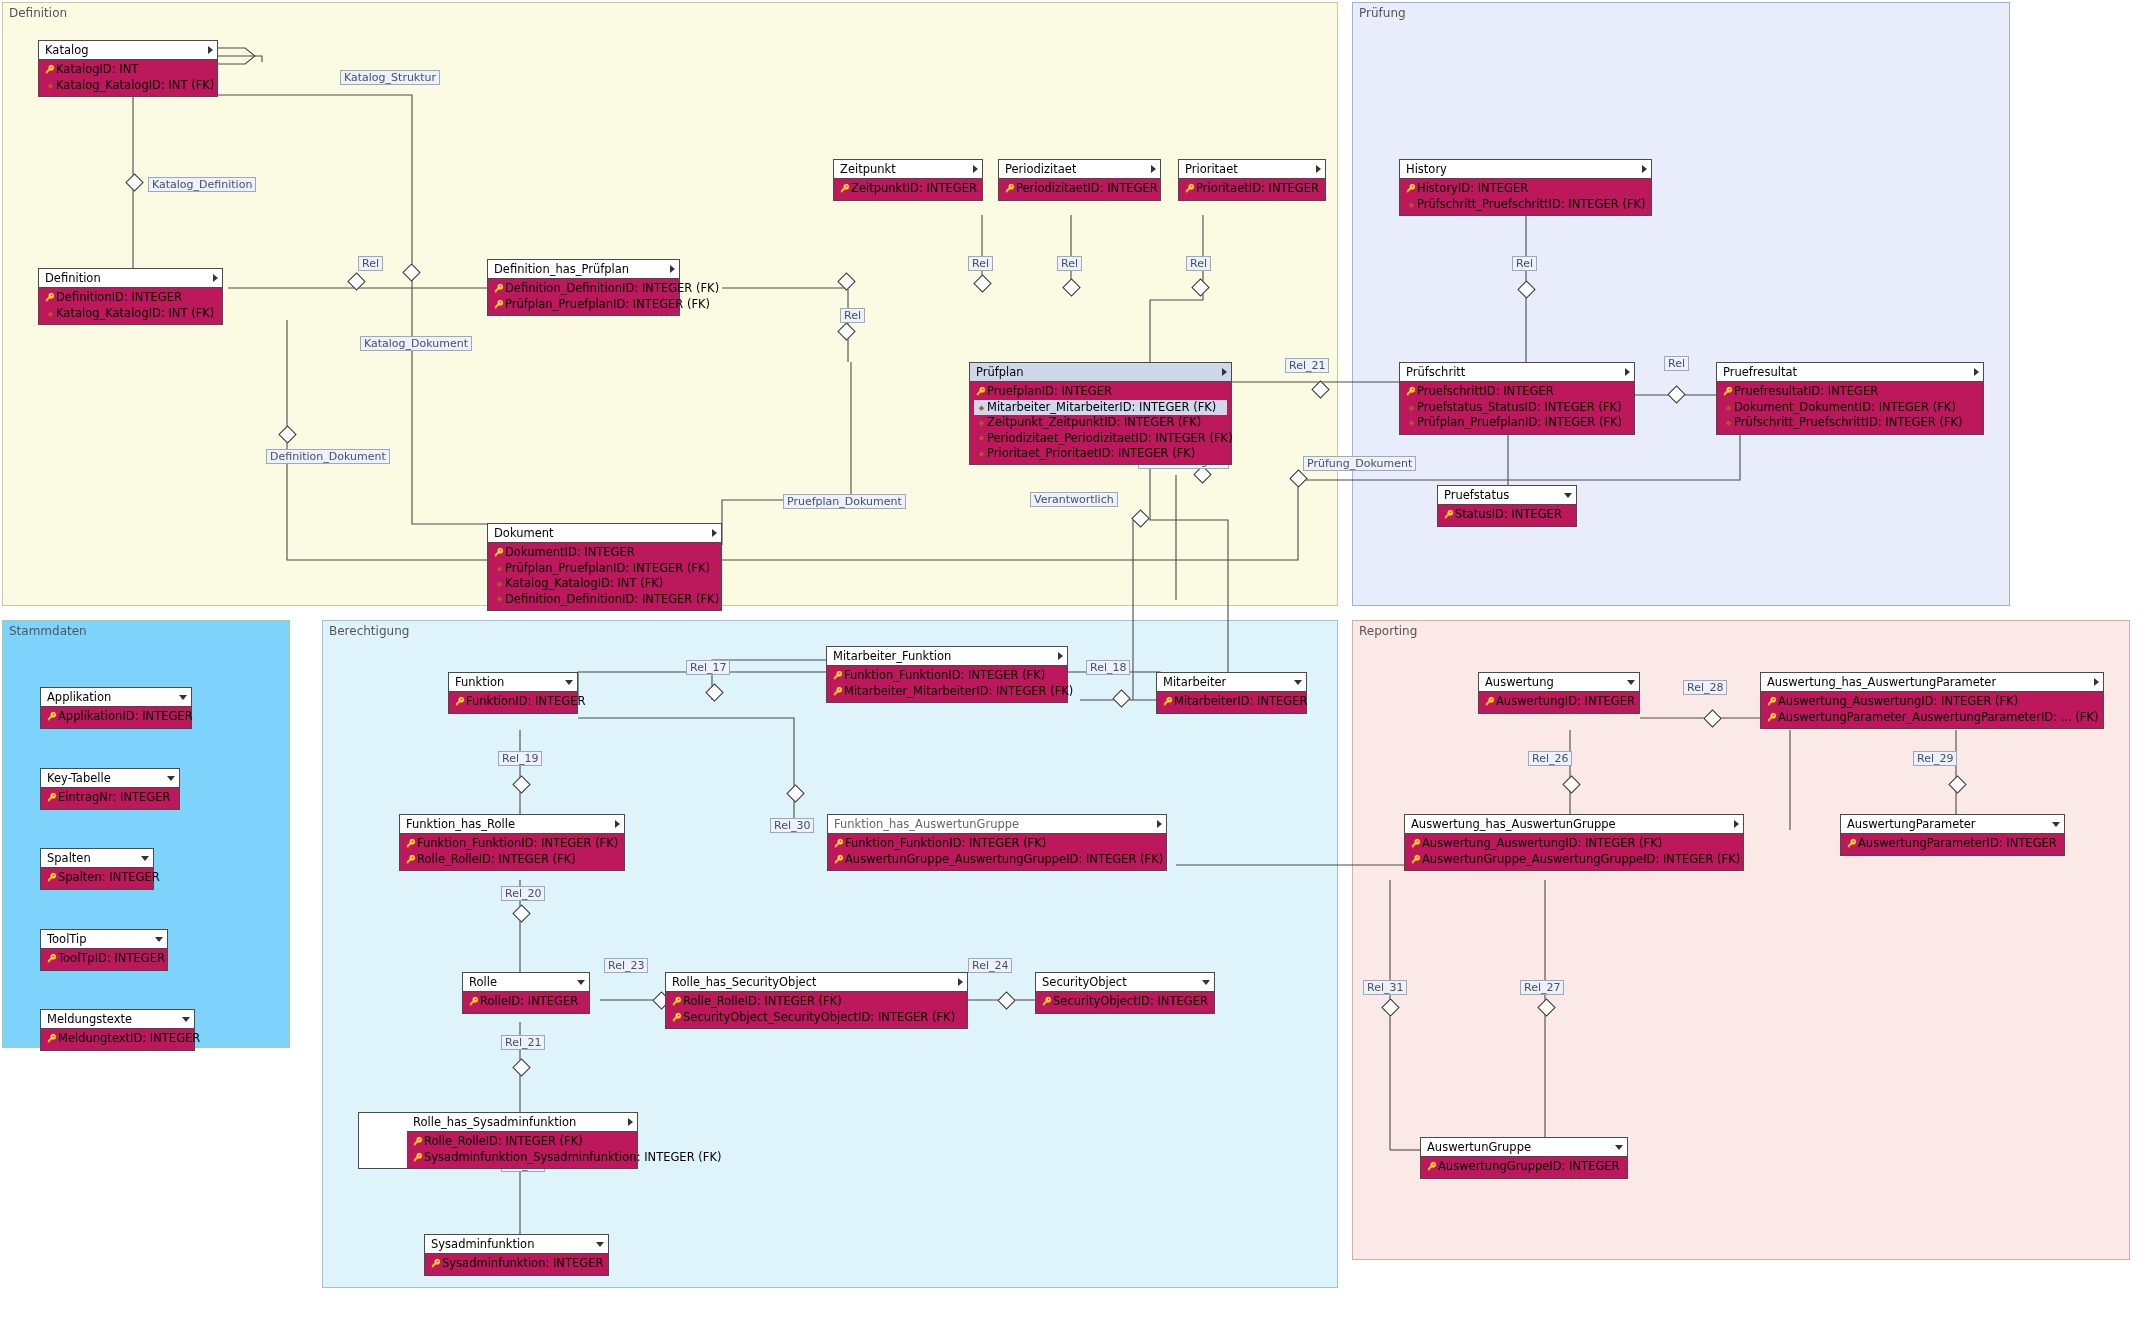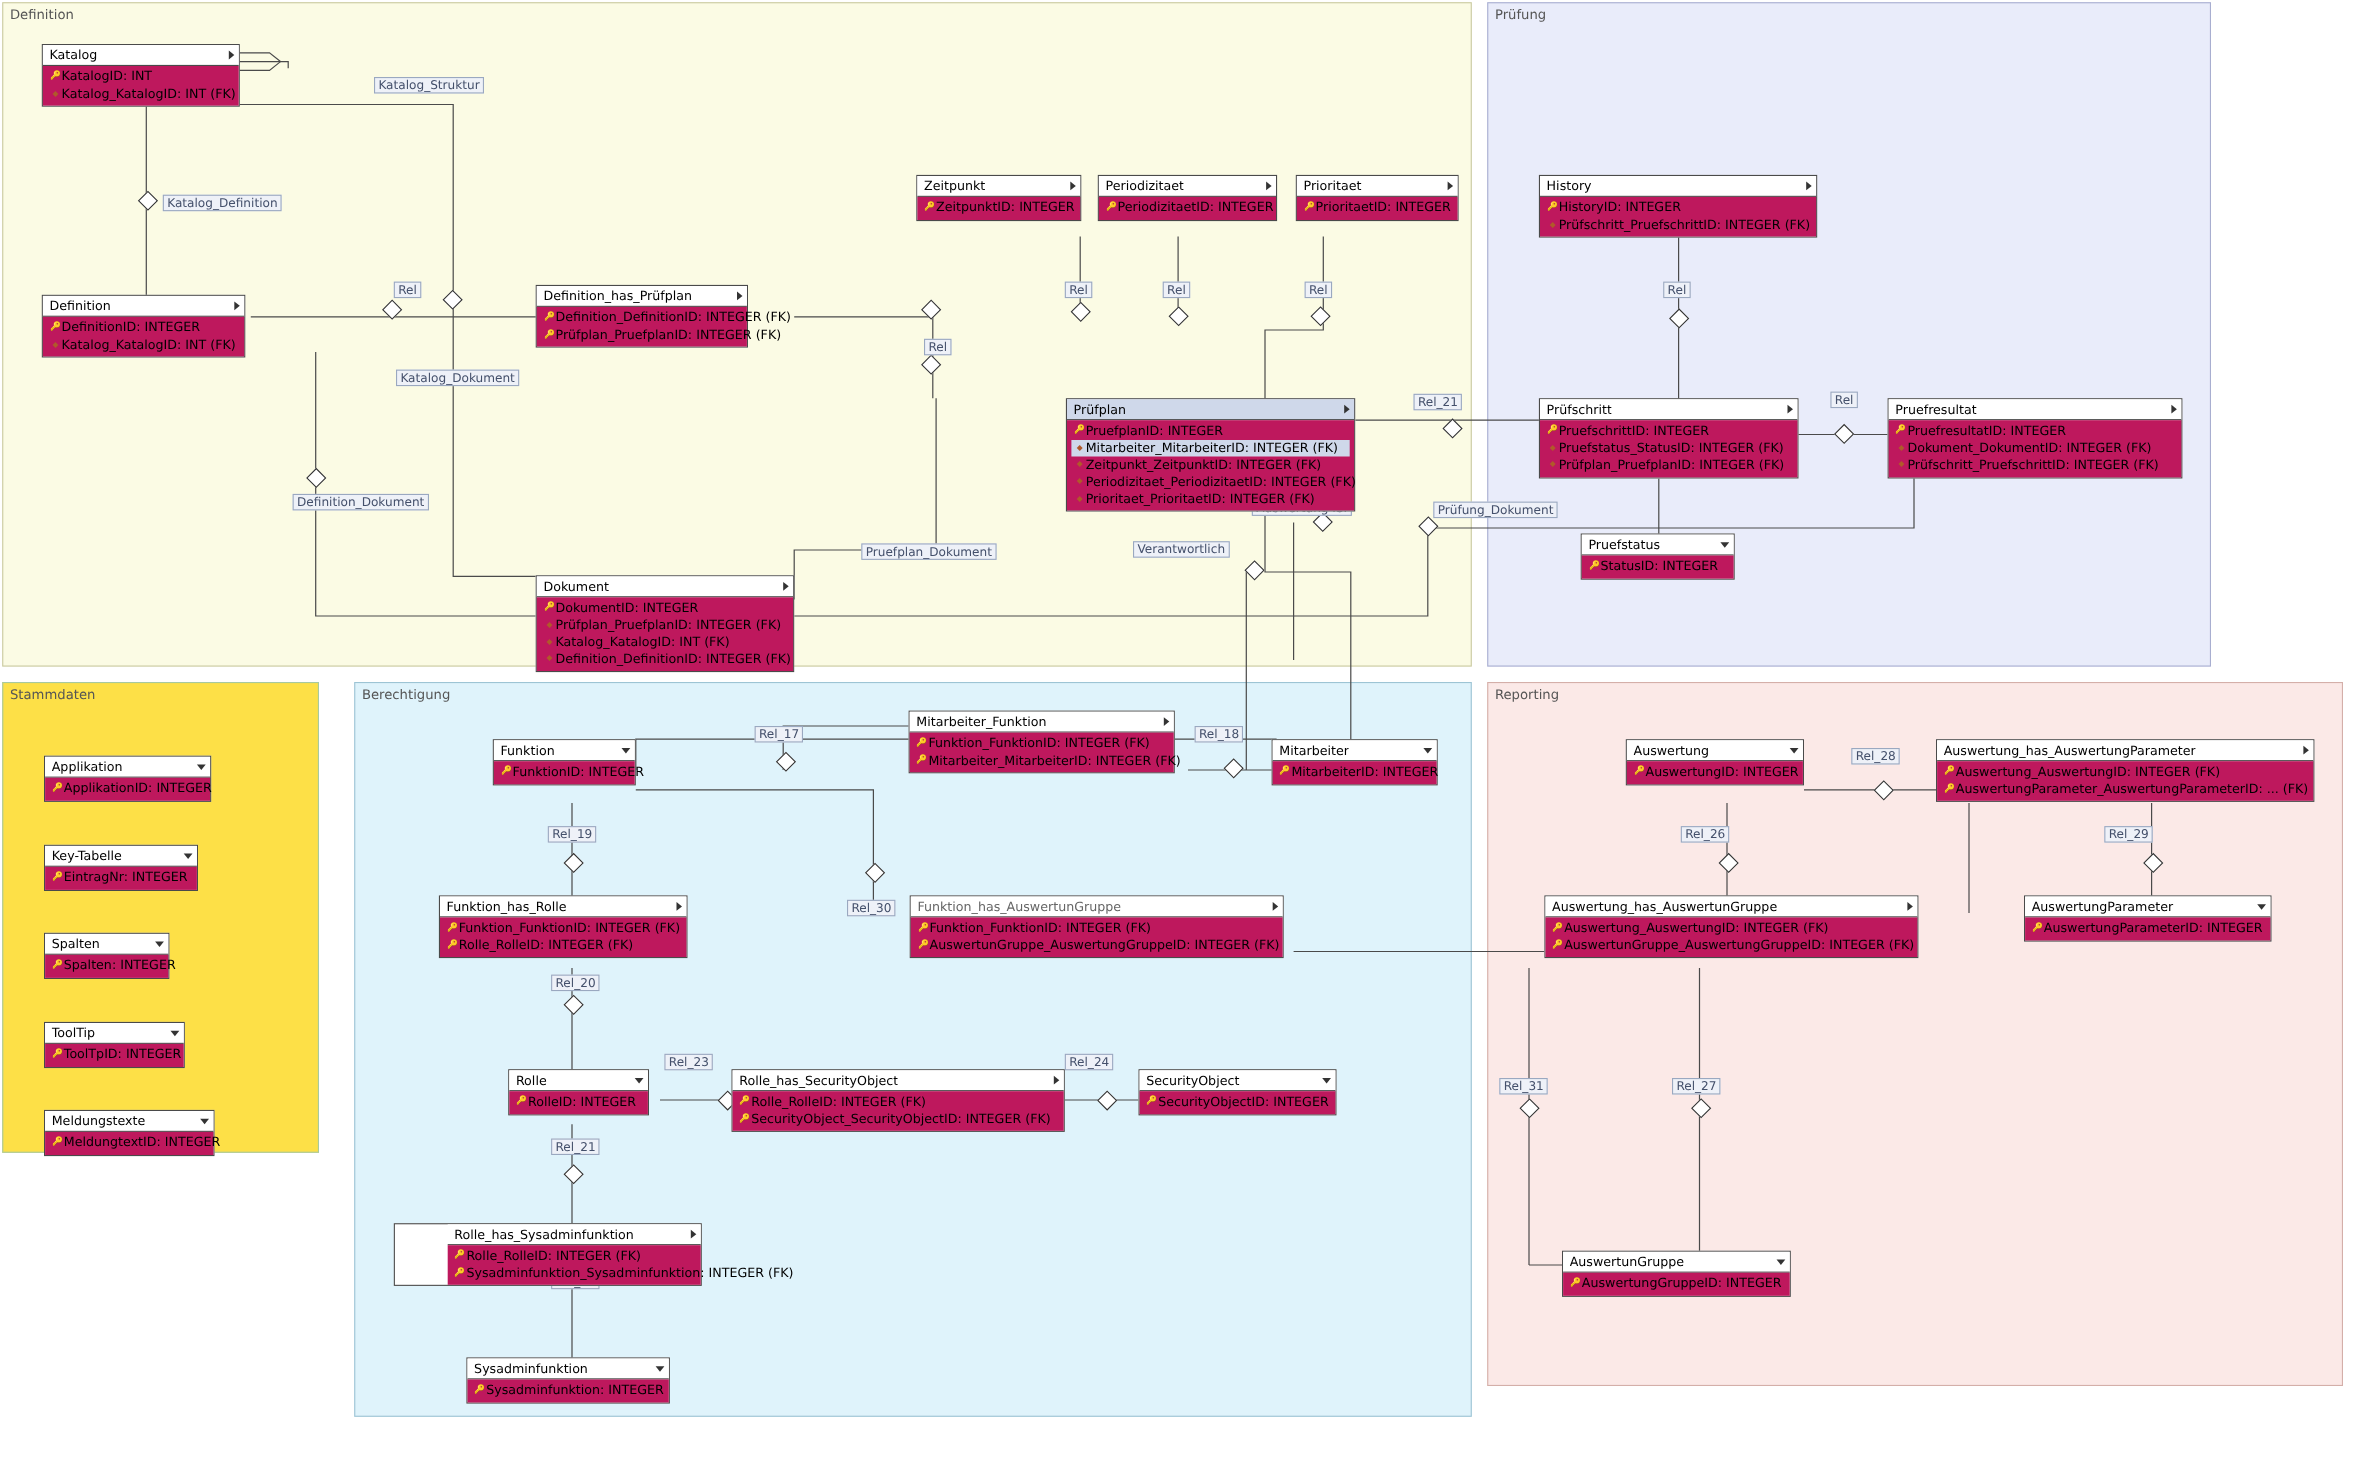--- a/index.html
+++ b/index.html
@@ -26,21 +26,21 @@
   }
   .region-label {
     position: absolute;
     top: 3px;
     left: 6px;
     font-size: 12px;
     color: #555;
   }
   .region.definition { background: #fbfbe4; border-color: #c9c9a0; }
   .region.pruefung   { background: #e9ecfa; border-color: #a8aed0; }
-  .region.stammdaten { background: #fde047; border-color: #a7c9a0; }
+  .region.stammdaten { background: #7dd3fc; border-color: #a7c9a0; }
   .region.berechtigung { background: #dff3fb; border-color: #9dc4d4; }
   .region.reporting  { background: #fbe9e7; border-color: #d4afa9; }
 
   
   .entity {
     position: absolute;
     background: #ffffff;
     border: 1px solid #4a4a4a;
     box-sizing: border-box;
     font-size: 11.5px;

